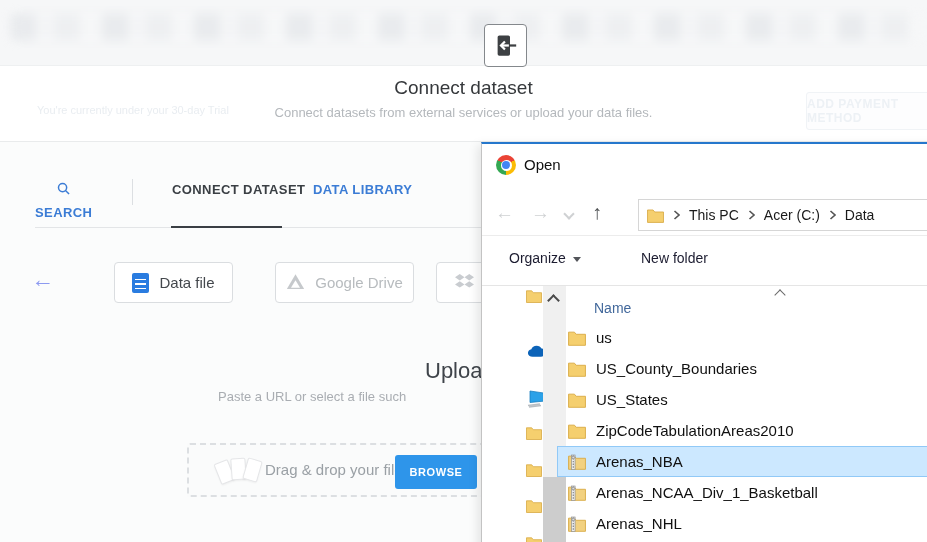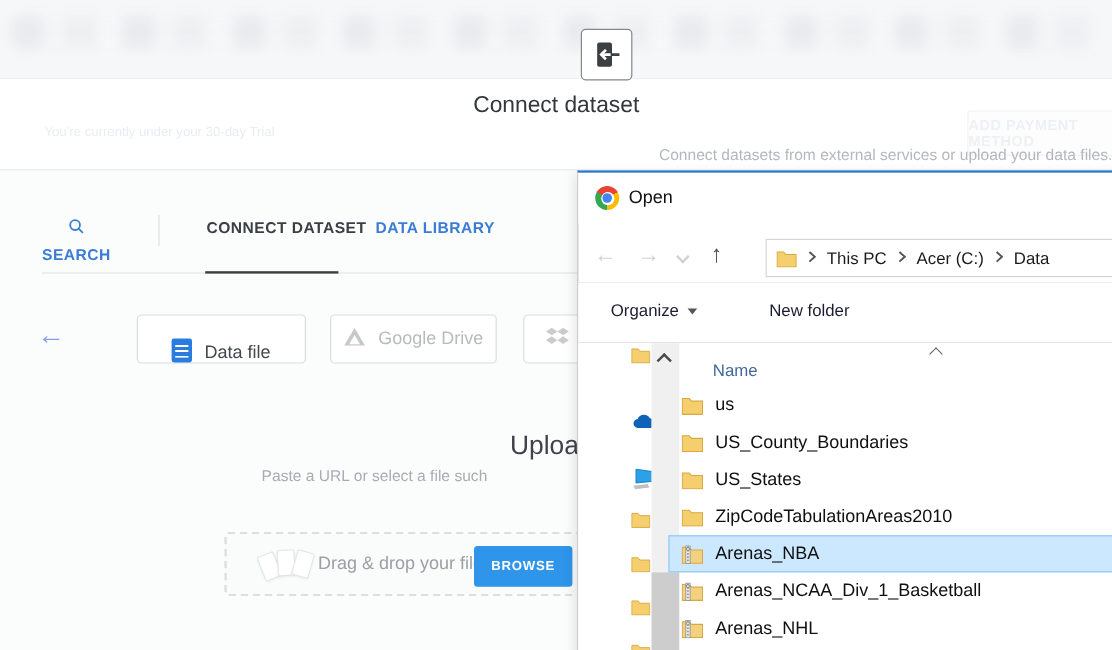--- a/index.html
+++ b/index.html
@@ -15,37 +15,37 @@
   .main-band { position:absolute; left:0; top:141px; width:927px; height:401px; background:#fbfcfc; border-top:1px solid #e9ebec; }
 
   .trial-text { position:absolute; left:37px; top:104px; font-size:11px; color:#e9edf1; white-space:nowrap; }
   .pay-btn { position:absolute; left:806px; top:92px; width:150px; height:38px; border:1px solid #f0f3f6; background:#fdfdfe;
     color:#edf1f5; font-size:12px; font-weight:bold; letter-spacing:.5px; display:flex; align-items:center; justify-content:center; border-radius:3px;}
 
   
   .connect-iconbox { position:absolute; left:484px; top:24px; width:43px; height:43px; background:#fff; border:1px solid #84888c; border-radius:4px;
     display:flex; align-items:center; justify-content:center; }
   .connect-title { position:absolute; left:0; top:77px; width:927px; text-align:center; font-size:19px; color:#35383b; }
-  .connect-sub { position:absolute; left:0; top:105px; width:927px; text-align:right; font-size:13px; color:#b4b8bc;margin-top:16px; }
+  .connect-sub { position:absolute; left:0; top:105px; width:927px; text-align:center; font-size:13px; color:#b4b8bc; }
 
   
   .tab { position:absolute; top:182px; font-size:13px; font-weight:bold; letter-spacing:.4px; white-space:nowrap; cursor:pointer; }
   .tab-search { left:35px; color:#3b7cd5; display:flex; align-items:center; gap:7px;flex-direction:column; }
   .tab-connect { left:172px; color:#3a3f44; }
   .tab-library { left:313px; color:#3b7cd5; }
   .tab-divider { position:absolute; left:132px; top:179px; width:1px; height:26px; background:#dcdfe2; }
   .tabs-hairline { position:absolute; left:35px; top:227px; width:857px; height:1px; background:#e3e5e7; }
   .tab-underline { position:absolute; left:171px; top:226px; width:111px; height:2px; background:#3a3f44; }
 
   .back-arrow { position:absolute; left:31px; top:268px; font-size:23px; color:#8d9af0; cursor:pointer; line-height:1; }
 
   
   .src-btn { position:absolute; top:262px; height:41px; background:#fff; border:1px solid #dadde0; border-radius:4px;
     display:flex; align-items:center; justify-content:center; gap:10px; font-size:15px; cursor:pointer; }
-  .btn-datafile { left:114px; width:141px; color:#44484d;align-items:flex-end; }
+  .btn-datafile { left:114px; width:119px; color:#44484d; }
   .btn-gdrive { left:275px; width:139px; color:#b7bbbe;align-items:center; }
   .btn-dropbox { left:436px; width:110px; color:#b7bbbe; justify-content:flex-start; padding-left:18px; }
 
   .doc-icon { width:17px; height:20px; background:#2a7ce0; border-radius:2px; position:relative; }
   .doc-icon::before { content:""; position:absolute; left:3px; right:3px; top:4px; height:12px;
     background:repeating-linear-gradient(#2a7ce0 0 1.5px,#fff 1.5px 3px,#2a7ce0 3px 4.5px); }
 
   
   .upload-heading { position:absolute; left:425px; top:358px; font-size:22px; color:#3f444a; white-space:nowrap; }
   .upload-hint { position:absolute; left:218px; top:389px; font-size:13px; color:#a9adb2; white-space:nowrap; }

